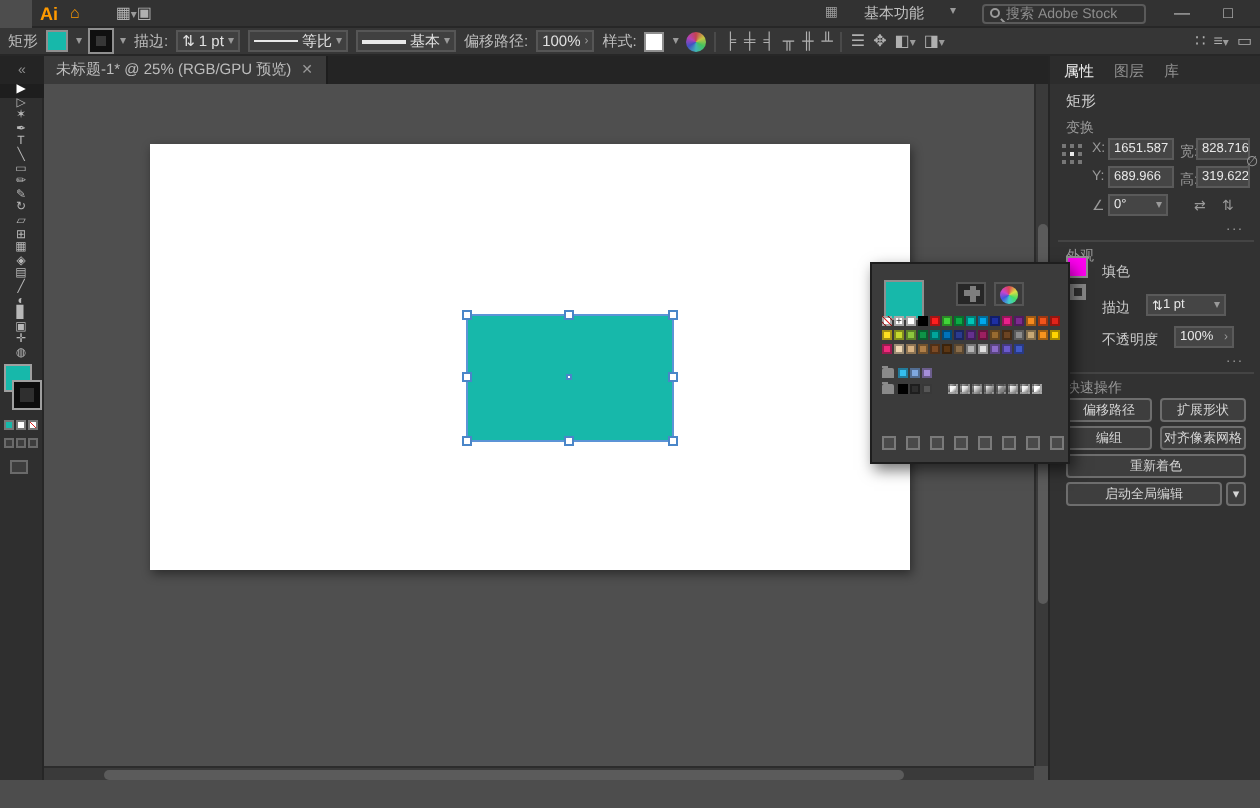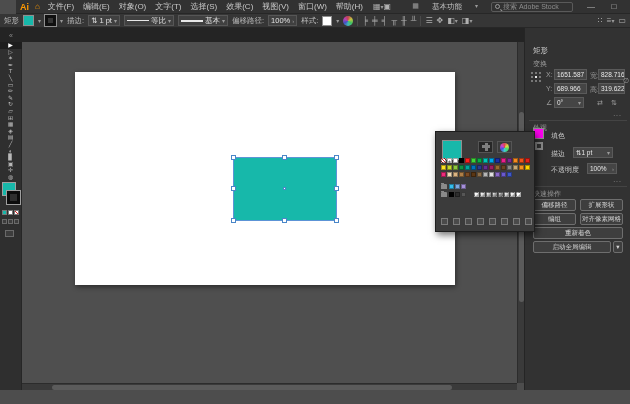--- a/index.html
+++ b/index.html
@@ -107,31 +107,20 @@
   .statustext{margin-left:16px;color:#a5a5a5;}
 </style>
 </head>
 <body>
 
 <div class="app">
 
   <div class="titlebar">
     <span class="ai-logo">Ai</span>
     <span class="home-ico">⌂</span>
-    <div class="menus">
-        <span class="menu-item">文件(F)</span>
-        <span class="menu-item">编辑(E)</span>
-        <span class="menu-item">对象(O)</span>
-        <span class="menu-item">文字(T)</span>
-        <span class="menu-item">选择(S)</span>
-        <span class="menu-item">效果(C)</span>
-        <span class="menu-item">视图(V)</span>
-        <span class="menu-item">窗口(W)</span>
-        <span class="menu-item">帮助(H)</span>
-      </div>
     <span class="ob-ico" style="margin-left:10px">▦<span class="chev">▾</span></span>
     <span class="ob-ico">▣</span>
     <div class="tb-right">
       <span class="ws-ico">▦</span>
       <span class="workspace">基本功能</span>
       <span class="chev">▾</span>
       <span class="searchbox">
         <span class="mag"></span>
         <span>搜索 Adobe Stock</span>
       </span>
@@ -184,20 +173,24 @@
     <span class="ob-ico">✥</span>
     <span class="ob-ico">◧<span class="chev">▾</span></span>
     <span class="ob-ico">◨<span class="chev">▾</span></span>
     <span style="margin-left:auto" class="ob-ico">∷</span>
     <span class="ob-ico">≡<span class="chev">▾</span></span>
     <span class="ob-ico">▭</span>
   </div>
 
   <div class="tabbar">
     <span class="tab-collapse">«</span>
+    <div class="doctab">
+      <span>未标题-1* @ 25% (RGB/GPU 预览)</span>
+      <span class="x">✕</span>
+    </div>
   </div>
 
   <div class="toolbar">
     <div class="tools">
         <div class="tool active">▶</div>
         <div class="tool">▷</div>
         <div class="tool">✶</div>
         <div class="tool">✒</div>
         <div class="tool">T</div>
         <div class="tool">╲</div>
@@ -339,20 +332,25 @@
         <span class="pp-fico"></span>
         <span class="pp-fico"></span>
         <span class="pp-fico"></span>
         <span class="pp-fico"></span>
         <span class="pp-fico"></span>
         <span class="pp-fico"></span>
       </div>
   </div>
 
   <div class="panel">
+    <div class="p-tabs">
+        <span class="p-tab active">属性</span>
+        <span class="p-tab">图层</span>
+        <span class="p-tab">库</span>
+      </div>
     <div class="p-objtype">矩形</div>
 
     <div class="p-sec" style="top:31px">变换</div>
     <div class="reflocator">
       <i></i>
         <i></i>
         <i></i>
         <i></i>
         <i class="on"></i>
         <i></i>

